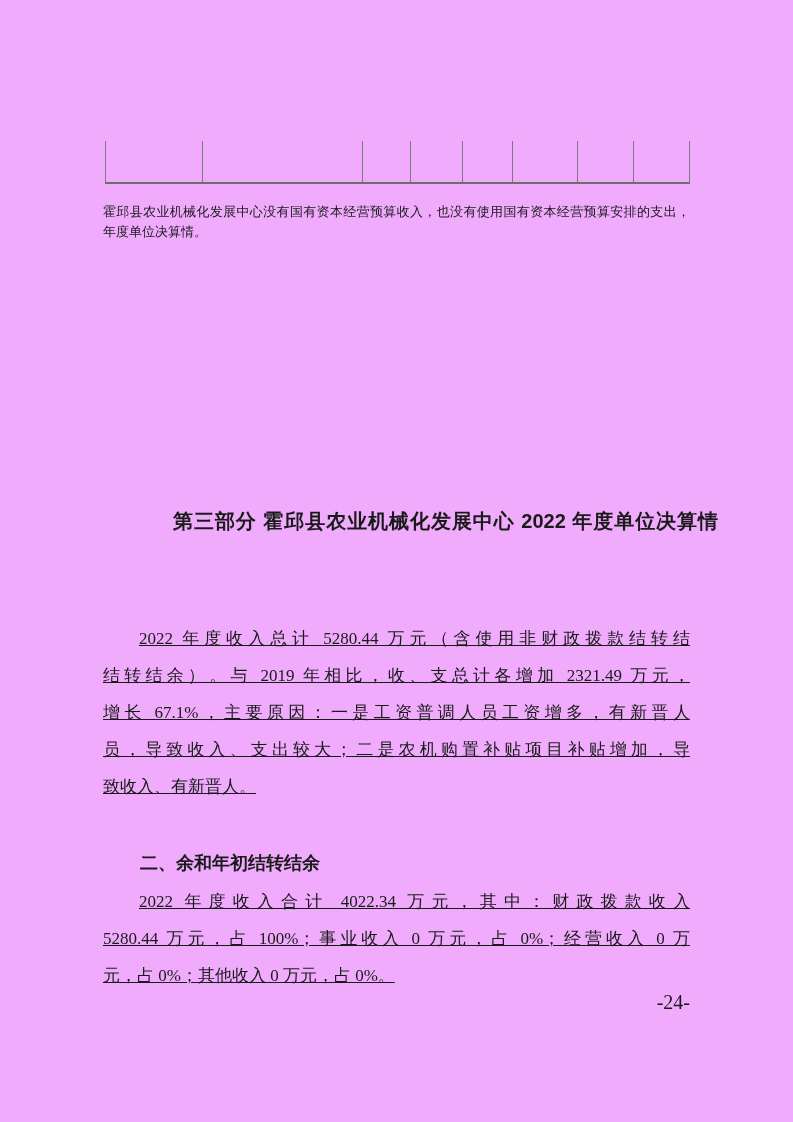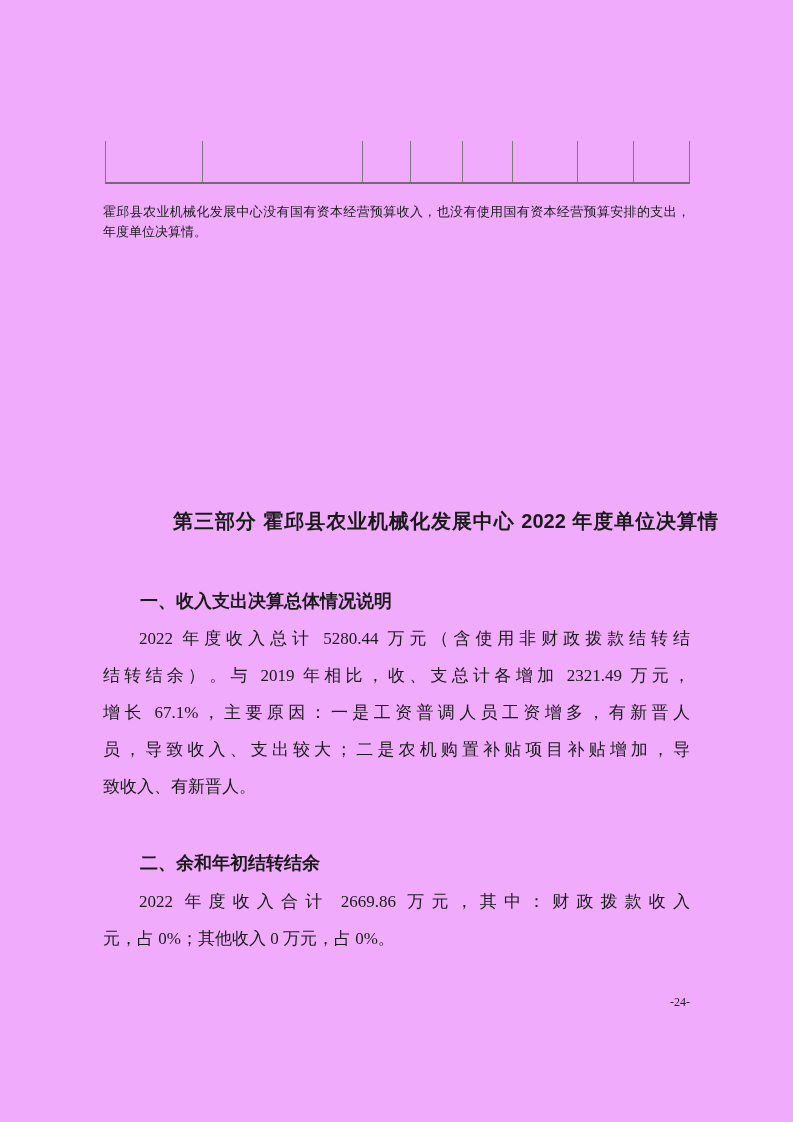--- a/index.html
+++ b/index.html
@@ -79,36 +79,36 @@
 
   
   .para {
     position: absolute;
     left: 103px;
     width: 587px;
     font-size: 17px;
   }
   .para.p1 { top: 620px; }
   .para.p2 { top: 883px; }
-  .pline { line-height: 37px; }
+  .pline { line-height: 37px; text-decoration: underline; }
   .indent { padding-left: 36px; }
 
   
   .jfull {
     text-align: justify;
     text-align-last: justify;
     text-justify: inter-character;
   }
 
   
   .page-number {
     position: absolute;
     top: 992px;
     right: 103px;
-    font-size: 12px;
+    font-size: 20px;
     line-height: 20px;
     text-align: right;
   }
 </style>
 </head>
 <body>
 
 <div class="page">
 
   <div class="table-fragment">
@@ -124,30 +124,30 @@
 
   <div class="note">
     <div class="nline jfull">霍邱县农业机械化发展中心没有国有资本经营预算收入，也没有使用国有资本经营预算安排的支出，</div>
     <div class="nline">年度单位决算情。</div>
   </div>
 
   <div class="part-heading">
     <div class="hline jfull indent-h">第三部分 霍邱县农业机械化发展中心 2022 年度单位决算情</div>
   </div>
 
-  <div class="sec-title s1">一、收入支出决算总体情况说明</div>
   <div class="para p1">
     <div class="pline jfull indent">2022 年度收入总计 5280.44 万元（含使用非财政拨款结转结</div>
     <div class="pline jfull">结转结余）。与 2019 年相比，收、支总计各增加 2321.49 万元，</div>
     <div class="pline jfull">增长 67.1%，主要原因：一是工资普调人员工资增多，有新晋人</div>
     <div class="pline jfull">员，导致收入、支出较大；二是农机购置补贴项目补贴增加，导</div>
     <div class="pline">致收入、有新晋人。</div>
   </div>
 
   <div class="sec-title s2">二、余和年初结转结余</div>
   <div class="para p2">
-    <div class="pline jfull indent">2022 年度收入合计 2669.86 万元，其中：财政拨款收入</div>
+    <div class="pline jfull indent">2022 年度收入合计 4022.34 万元，其中：财政拨款收入</div>
+    <div class="pline jfull">5280.44 万元，占 100%；事业收入 0 万元，占 0%；经营收入 0 万</div>
     <div class="pline">元，占 0%；其他收入 0 万元，占 0%。</div>
   </div>
 
   <div class="page-number">-24-</div>
 
 </div>
 
 </body></html>

